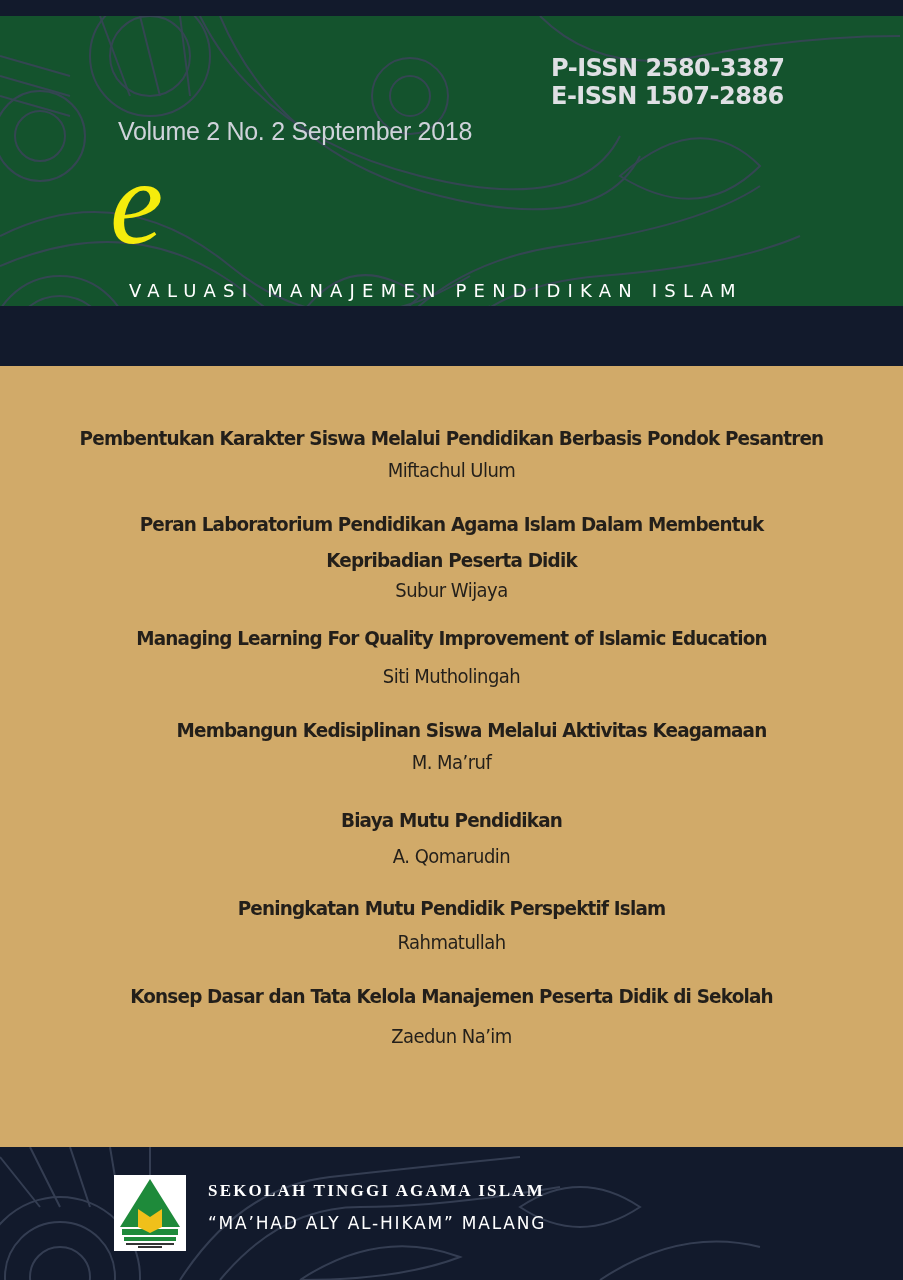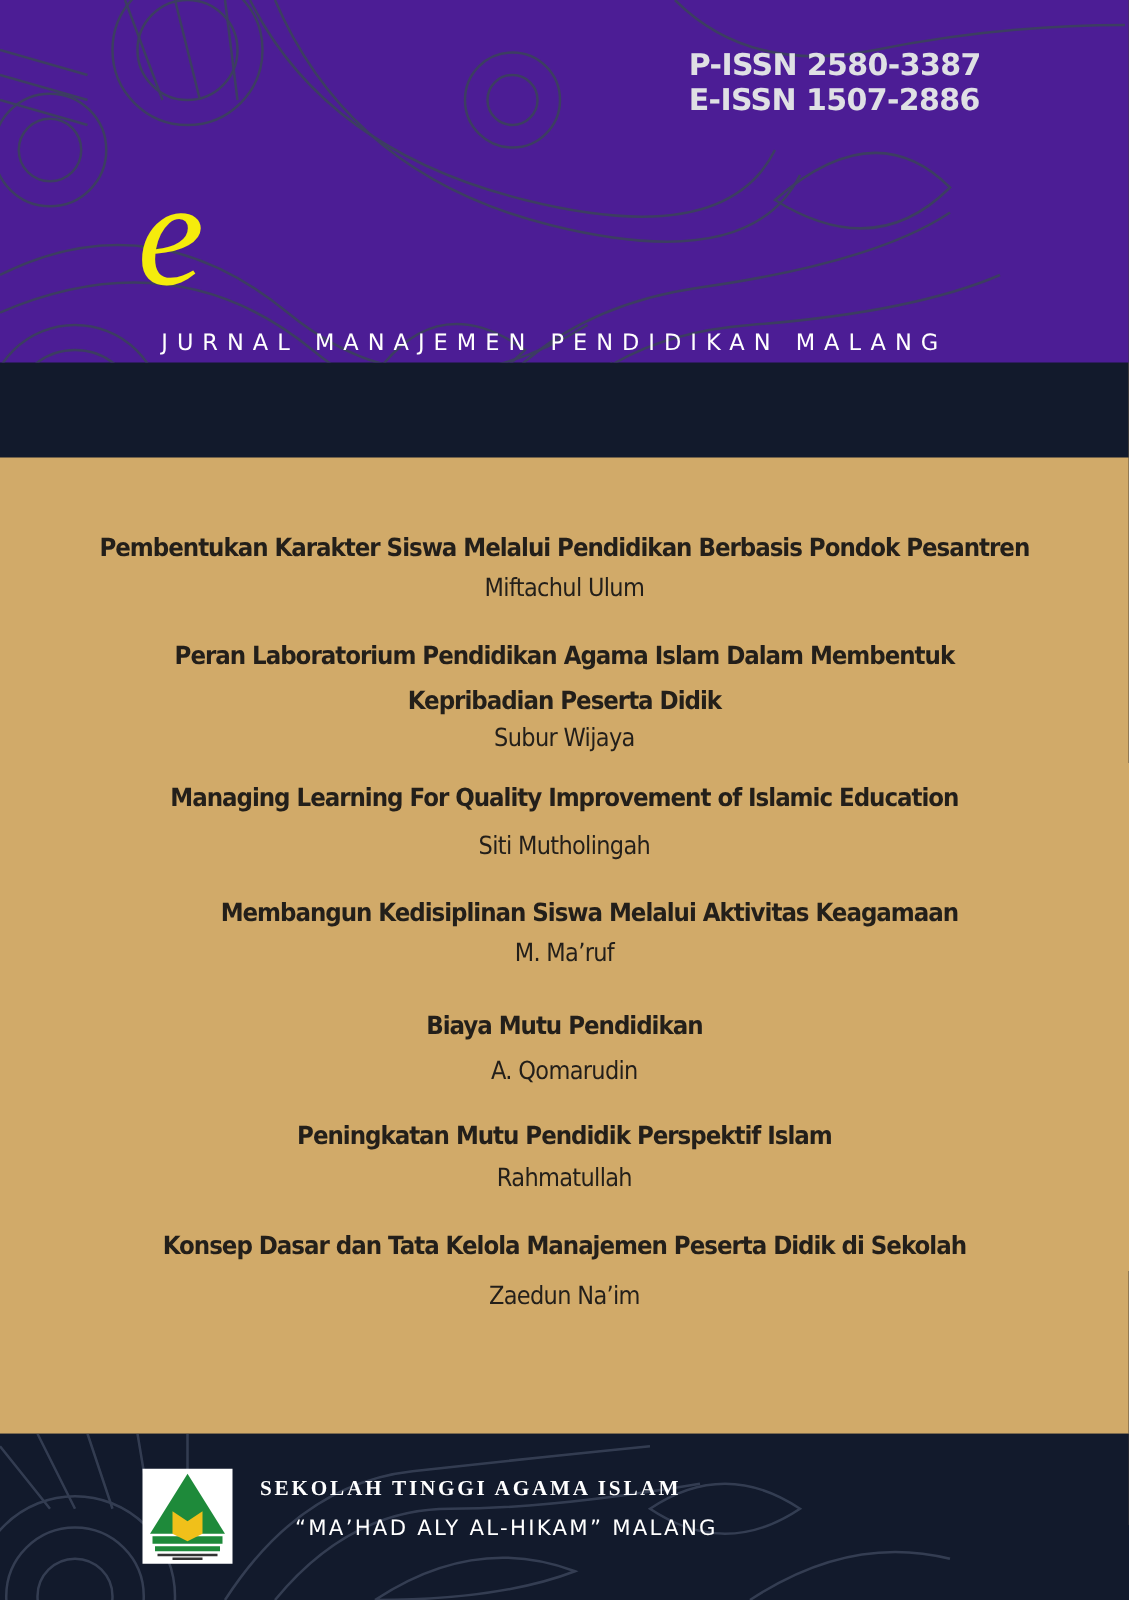--- a/index.html
+++ b/index.html
@@ -2,22 +2,22 @@
 <html><head>
   <meta charset="utf-8">
   <style>
     html, body { margin:0; padding:0; }
     body {
       width:903px; height:1280px; position:relative; overflow:hidden;
       background:#121a2c;
       font-family:"Liberation Sans", sans-serif;
     }
     .top-band {
-      position:absolute; left:0; top:0; width:903px; height:290px;
-      background:#4c1d95; overflow:hidden;
+      position:absolute; left:0; top:16px; width:903px; height:290px;
+      background:#14532d; overflow:hidden;
     }
     .bottom-band {
       position:absolute; left:0; top:1147px; width:903px; height:133px;
       background:#121a2c; overflow:hidden;
     }
     .pattern { position:absolute; left:0; top:0; }
     .gold-band {
       position:absolute; left:0; top:366px; width:903px; height:781px;
       background:#d1aa69;
     }
@@ -91,24 +91,25 @@
       <path d="M100 0 L130 80 M140 0 L160 80 M180 0 L190 80"></path>
       <path d="M0 40 L70 60 M0 60 L70 80 M0 80 L70 100"></path>
     </g>
   </svg>
 
   <div class="issn">
     <div>P-ISSN 2580-3387</div>
     <div>E-ISSN 1507-2886</div>
   </div>
 
+  <div class="volume">Volume 2 No. 2 September 2018</div>
 
   <div class="title-e">e</div>
 
-  <div class="subtitle">JURNAL MANAJEMEN PENDIDIKAN MALANG</div>
+  <div class="subtitle">VALUASI MANAJEMEN PENDIDIKAN ISLAM</div>
 </div>
 
 <div class="gold-band">
   <div class="articles">
     <div class="art-title" style="top:60px">Pembentukan Karakter Siswa Melalui Pendidikan Berbasis Pondok Pesantren</div>
     <div class="art-author" style="top:92px">Miftachul Ulum</div>
 
     <div class="art-title" style="top:146px">Peran Laboratorium Pendidikan Agama Islam Dalam Membentuk</div>
     <div class="art-title" style="top:182px">Kepribadian Peserta Didik</div>
     <div class="art-author" style="top:212px">Subur Wijaya</div>
@@ -155,15 +156,15 @@
       <rect x="24" y="71" width="24" height="2" fill="#333"></rect>
     </svg>
   </div>
 
   <div class="inst-line1">SEKOLAH TINGGI AGAMA ISLAM</div>
   <div class="inst-line2">“MA’HAD ALY AL-HIKAM” MALANG</div>
 </div>
 
 <style>
   .bottom-band .inst-line1 { top:34px;font-family:Liberation Serif, serif; }
-  .bottom-band .inst-line2 { top:66px;margin-left:28px; }
+  .bottom-band .inst-line2 { top:66px; }
   .bottom-band .logo { left:114px; }
 </style>
 
 </body></html>

